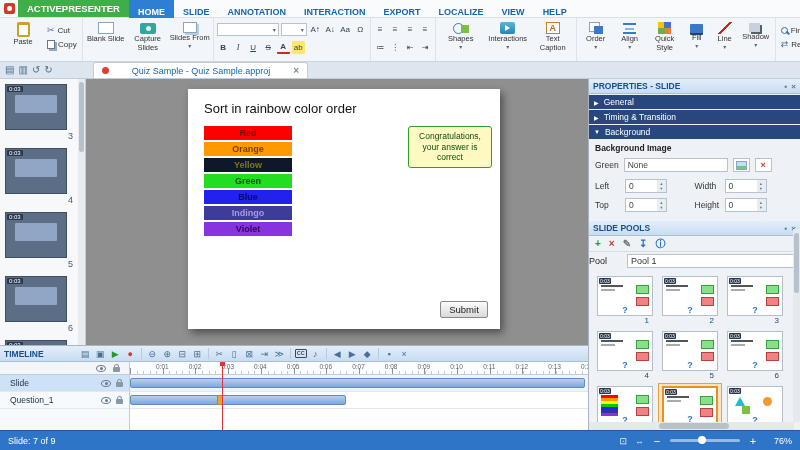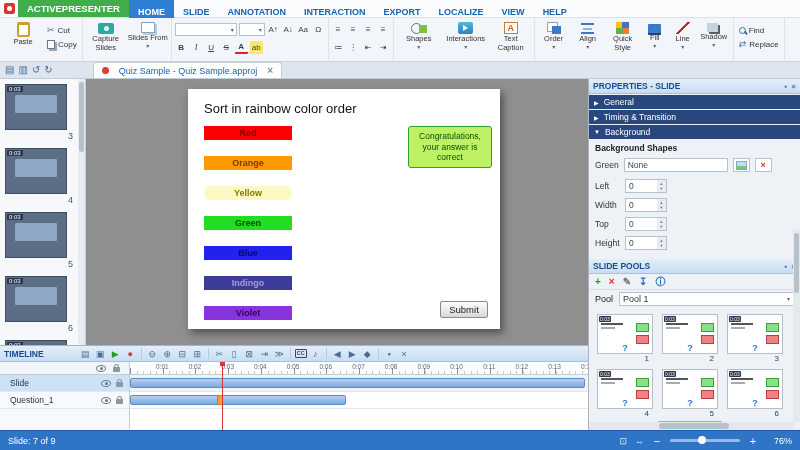--- a/index.html
+++ b/index.html
@@ -60,70 +60,70 @@
   .g-underline{text-decoration:underline;}
   .g-strike{text-decoration:line-through;}
   .g-fontcolor{font-weight:bold;border-bottom:2px solid #d22;line-height:9px;}
   .g-highlight{background:#ffe76a;}
   .paragroup{flex-direction:column;align-items:stretch;gap:3px;padding-top:4px;}
 
   
   .tabrow{position:absolute;top:62px;left:0;right:0;height:17px;background:#dde5ee;border-bottom:1px solid #c3cdd8;display:flex;align-items:flex-end;}
   .qaicons{display:flex;gap:4px;padding:0 6px 2px 5px;align-items:center;}
   .qaicon{font-size:10px;color:#4a6e96;line-height:12px;}
-  .doctab{margin-left:34px;background:#fff;border:1px solid #c3cdd8;border-bottom:none;border-radius:3px 3px 0 0;height:16px;display:flex;align-items:center;gap:10px;padding:0 8px;}
+  .doctab{margin-left:34px;background:#fff;border:1px solid #c3cdd8;border-bottom:none;border-radius:3px 3px 0 0;height:16px;display:flex;align-items:center;gap:23px;padding:0 8px;}
   .tabdot{width:7px;height:7px;border-radius:50%;background:#e03c31;flex:none;}
   .tabtitle{font-size:9px;color:#1464b4;white-space:nowrap;}
   .tabclose{color:#78909c;font-size:10px;font-weight:bold;}
 
   
   .slidepanel{position:absolute;left:0;top:79px;width:86px;height:266px;background:#f7f8fa;border-right:1px solid #c3cdd8;overflow:hidden;}
   .slidelist{padding-top:5px;}
   .slideitem{width:72px;margin:0 0 7px 5px;}
   .sthumb{position:relative;width:62px;height:46px;background:#5b6e85;border:1px solid #3f4f63;}
   .sthumb-inner{position:absolute;left:15%;top:22%;width:70%;height:42%;background:#8fa6c4;border-radius:1px;}
   .timebadge{position:absolute;top:1px;left:1px;background:#2b3850;color:#fff;font-size:6px;padding:0 2px;border-radius:1px;z-index:2;}
   .slidenum{text-align:right;width:70px;font-size:9px;color:#44586e;padding:1px 2px 0 0;}
   .lscroll{position:absolute;right:0;top:0;bottom:0;width:7px;background:#e8ecf0;}
   .lscroll .vthumb{position:absolute;left:1px;right:1px;top:3px;height:70px;background:#b7c1cc;border-radius:3px;}
 
   
   .canvas{position:absolute;left:87px;top:79px;width:501px;height:266px;background:#8f8f8f;}
   .slide{position:absolute;left:101px;top:10px;width:312px;height:240px;background:#fff;box-shadow:3px 4px 8px rgba(0,0,0,.45);}
   .slide-title{position:absolute;left:16px;top:12px;font-size:13px;font-weight:normal;color:#111;}
   .colorstack{position:absolute;left:16px;top:37px;width:88px;}
-  .colorbar{height:14px;margin-bottom:16px;font-size:9px;font-weight:bold;display:flex;align-items:center;justify-content:center;}
+  .colorbar{height:14px;margin-bottom:2px;font-size:9px;font-weight:bold;display:flex;align-items:center;justify-content:center;}
   .feedback{position:absolute;left:220px;width:84px;border-radius:3px;display:flex;align-items:center;justify-content:center;text-align:center;font-size:8.5px;padding:2px;line-height:1.25;}
-  .feedback.correct{top:37px;height:42px;background:#bef264;border:1px solid #2f9e2f;color:#094d09;}
+  .feedback.correct{top:37px;height:42px;background:#fef9c3;border:1px solid #2f9e2f;color:#094d09;}
   .feedback.incorrect{top:85px;height:44px;background:#f26d6d;border:1px solid #c23b3b;color:#5c0c0c;}
   .submit{position:absolute;left:252px;top:212px;width:48px;height:17px;background:linear-gradient(#fdfdfd,#d8d8d8);border:1px solid #8a8a8a;border-radius:2px;font-size:9.5px;font-family:"Liberation Sans",sans-serif;color:#222;}
 
   
   .rightpanel{position:absolute;left:588px;top:79px;width:212px;height:351px;background:#eef1f5;border-left:1px solid #aab4c0;}
   .panelhead{height:15px;background:linear-gradient(#e3eefa,#c8ddf2);border-bottom:1px solid #aebfd2;display:flex;align-items:center;padding:0 4px;color:#1a4d8c;font-weight:bold;font-size:8.5px;}
   .panelhead .sp{flex:1;}
   .phicon{color:#5a7390;font-size:8px;margin-left:4px;}
   .section{height:14px;margin-top:1px;background:#27477e;color:#fff;display:flex;align-items:center;gap:5px;padding:0 5px;font-size:8.5px;}
   .secarrow{font-size:6px;}
   .bgcontent{padding:4px 6px;font-size:8.5px;color:#333;}
   .bglabel{font-weight:bold;margin-bottom:5px;color:#222;}
   .imgrow{display:flex;align-items:center;gap:5px;margin-bottom:7px;}
   .imgfield{width:104px;height:14px;background:#fff;border:1px solid #b6c2cf;display:flex;align-items:center;padding:0 3px;color:#444;}
   .imgbtn{width:17px;height:14px;border:1px solid #b6c2cf;background:#fff;display:flex;align-items:center;justify-content:center;}
   .i-picture{width:11px;height:9px;background:linear-gradient(#bde0f7 0 55%,#7cc576 55%);border:1px solid #8aa5c0;}
   .i-removeimg{color:#d03b2f;font-weight:bold;font-size:9px;}
-  .posgrid{display:flex;flex-wrap:wrap;flex-direction:column;}
+  .posgrid{display:flex;flex-wrap:wrap;}
   .posfield{width:50%;display:flex;align-items:center;gap:4px;margin-bottom:5px;}
   .posfield .plabel{width:26px;}
   .spin{width:42px;height:14px;background:#fff;border:1px solid #b6c2cf;display:flex;align-items:center;}
   .spinval{flex:1;padding:0 3px;color:#444;}
   .spinarrows{width:9px;display:flex;flex-direction:column;align-items:center;font-size:4.5px;color:#678;background:#e8edf2;height:100%;justify-content:center;line-height:5px;}
   .poolbar{display:flex;align-items:center;gap:8px;height:16px;padding:0 6px;border-bottom:1px solid #d7dee6;}
   .poolicon{font-size:10px;font-weight:bold;}
-  .poolrow{display:flex;align-items:center;gap:6px;height:18px;padding:0 6px;}
+  .poolrow{display:flex;align-items:center;gap:20px;height:18px;padding:0 0;}
   .pooldd{flex:1;height:14px;background:#fff;border:1px solid #b6c2cf;display:flex;align-items:center;padding:0 3px;color:#333;}
   .pooldd .sp{flex:1;}
   .poolgrid{display:flex;flex-wrap:wrap;gap:1px;padding:3px 1px 0 4px;width:200px;}
   .pcell{width:64px;padding:2px 2px 0 2px;display:flex;flex-direction:column;align-items:center;border:1px solid transparent;}
   .pcell.selected{background:#fbe4c4;border:1px solid #e8a33d;}
   .pthumb{position:relative;width:56px;height:40px;background:#fff;border:1px solid #b4bfca;}
   .pcell.selected .pthumb{border:2px solid #e2912f;}
   .ptime{position:absolute;top:1px;left:1px;background:#2b3850;color:#fff;font-size:5px;padding:0 1px;border-radius:1px;}
   .qmark{position:absolute;bottom:0;left:50%;transform:translateX(-50%);color:#2a72c8;font-weight:bold;font-size:9px;}
   .pnum{align-self:flex-end;font-size:8px;color:#24486e;padding:0 5px 1px 0;}
@@ -216,20 +216,24 @@
             <span>Cut</span>
           </div>
         <div class="smallbtn">
             <span class="i-copy"></span>
             <span>Copy</span>
           </div>
       </div>
     </div>
     <div class="rgroup">
       <div class="bigbtn">
+        <span class="i-blank"></span>
+        <span class="blabel">Blank Slide</span>
+      </div>
+      <div class="bigbtn">
         <span class="i-capture"></span>
         <span class="blabel">Capture Slides</span>
       </div>
       <div class="bigbtn">
         <span class="i-slidesfrom"></span>
         <span class="blabel">Slides From</span>
         <span class="dd">▾</span>
       </div>
     </div>
     <div class="rgroup fontgroup">
@@ -386,21 +390,21 @@
         <div class="vthumb"></div>
       </div>
   </div>
 
   <div class="canvas">
     <div class="slide">
       <div class="slide-title">Sort in rainbow color order</div>
       <div class="colorstack">
         <div class="colorbar" style="background: rgb(254, 0, 0); color: rgb(123, 0, 0);">Red</div>
           <div class="colorbar" style="background: rgb(255, 153, 0); color: rgb(123, 60, 0);">Orange</div>
-          <div class="colorbar" style="background: #fef9c3; color: rgb(123, 123, 0); border-radius: 6px;">Yellow</div>
+          <div class="colorbar" style="background: #0f172a; color: rgb(123, 123, 0);">Yellow</div>
           <div class="colorbar" style="background: rgb(34, 221, 34); color: rgb(0, 77, 0); text-align: right;">Green</div>
           <div class="colorbar" style="background: rgb(34, 34, 238); color: rgb(0, 13, 102);">Blue</div>
           <div class="colorbar" style="background: rgb(61, 61, 153); color: rgb(168, 154, 222);">Indingo</div>
           <div class="colorbar" style="background: rgb(136, 51, 221); color: rgb(53, 0, 92);">Violet</div>
       </div>
       <div class="feedback correct">Congratulations, your answer is correct</div>
       <button class="submit">Submit</button>
     </div>
   </div>
 
@@ -417,21 +421,21 @@
       </div>
       <div class="section">
         <span class="secarrow">▶</span>
         <span>Timing &amp; Transition</span>
       </div>
       <div class="section">
         <span class="secarrow">▼</span>
         <span>Background</span>
       </div>
     <div class="bgcontent">
-      <div class="bglabel">Background Shapes</div>
+      <div class="bglabel">Background Image</div>
       <div class="imgrow">
         <span class="plabel">Green</span>
         <div class="imgfield">None</div>
         <div class="imgbtn">
             <span class="i-picture"></span>
           </div>
         <div class="imgbtn">
             <span class="i-removeimg">×</span>
           </div>
       </div>

